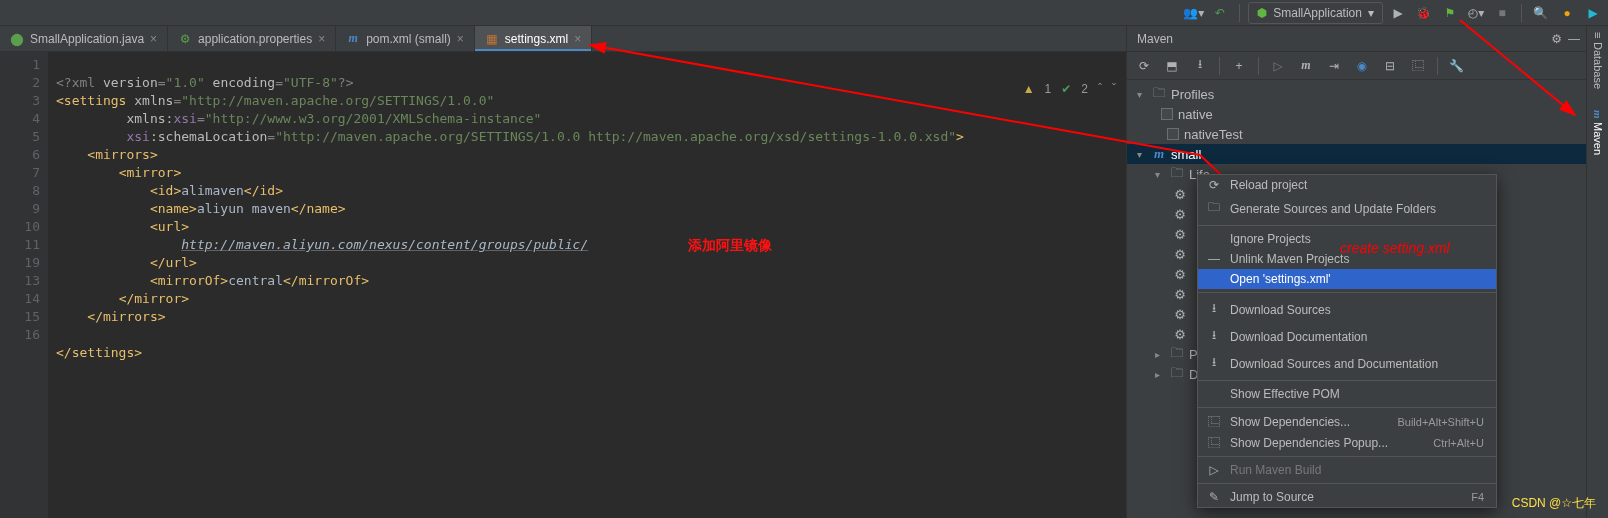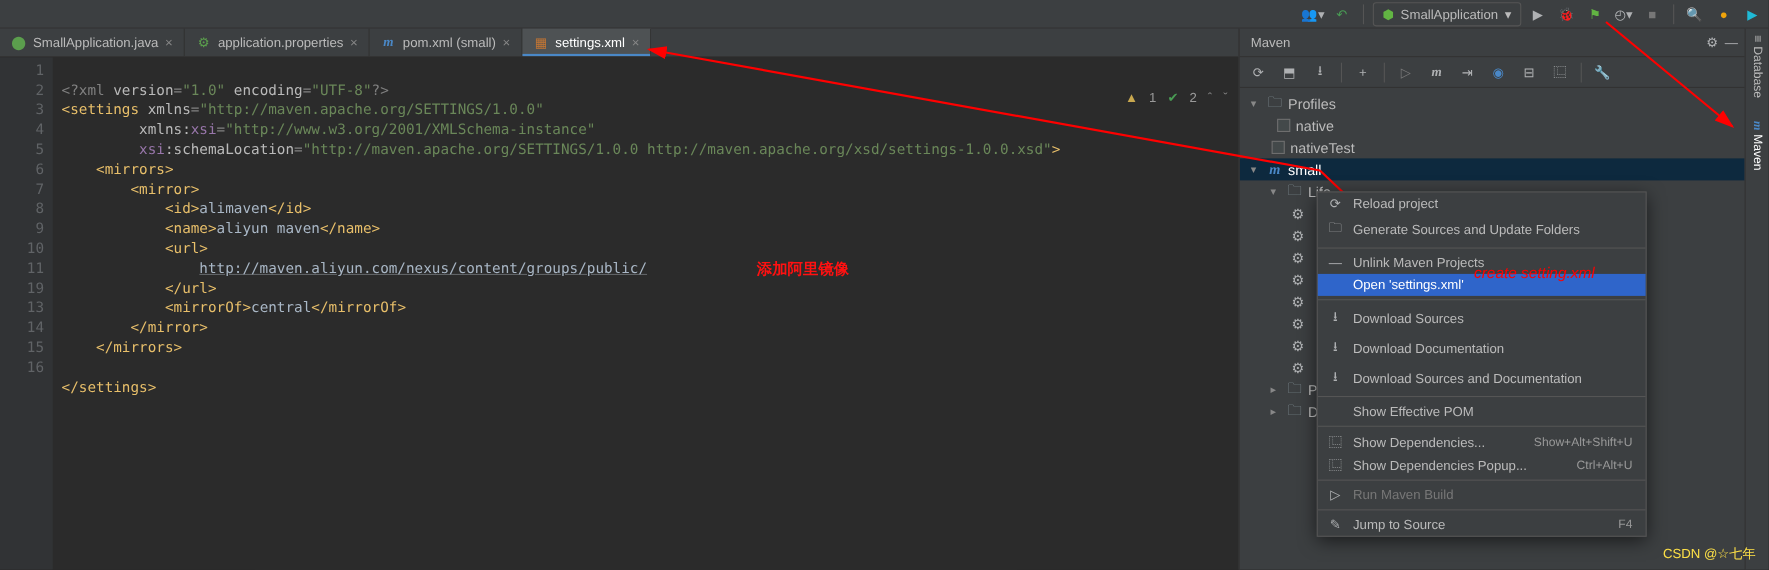--- a/index.html
+++ b/index.html
@@ -73,21 +73,21 @@
     flex:1; padding:4px 0 0 8px;
     font-family:Consolas,monospace; font-size:13px; line-height:18px;
     white-space:pre; color:#a9b7c6;
     position:relative;
   }
   .code .tag { color:#e8bf6a; }
   .code .attr { color:#bababa; }
   .code .ns { color:#9876aa;text-align:right; }
   .code .str { color:#6a8759; }
   .code .pi { color:#808080; }
-  .code .url { color:#a9b7c6; text-decoration: underline #606366; }
+  .code .url { color:#a9b7c6; text-decoration: underline #606366; font-style: italic; }
   .code-annot {
     position:absolute; color:#f11; font-size:14px;
   }
   .editor-status {
     position:absolute; top:30px; right:10px;
     display:flex; gap:10px; align-items:center;
     color:#999; font-size:12px;
   }
   .editor-status .warn { color:#c9a84f; }
   .editor-status .ok { color:#499c54; }
@@ -279,21 +279,21 @@
     <div class="tree">
       <div class="node" style="padding-left:10px">
         <span class="arrow">▾</span>
         <span class="ticon folder-ic">🗀</span>
         <span>Profiles</span>
       </div>
       <div class="node" style="padding-left:34px">
         <span class="cb"></span>
         <span>native</span>
       </div>
-      <div class="node" style="padding-left:29px">
+      <div class="node" style="padding-left:40px">
         <span class="cb"></span>
         <span>nativeTest</span>
       </div>
       <div class="node sel" style="padding-left:10px">
         <span class="arrow">▾</span>
         <span class="ticon m-ic">m</span>
         <span>small</span>
       </div>
       <div class="node" style="padding-left:28px">
         <span class="arrow">▾</span>
@@ -345,20 +345,26 @@
         </div>
       <div class="mi">
           <span class="lbl">
             <span class="mic">🗀</span>
             <span>Generate Sources and Update Folders</span>
           </span>
         </div>
       <div class="msep"></div>
       <div class="mi">
           <span class="lbl">
+            <span class="mic"></span>
+            <span>Ignore Projects</span>
+          </span>
+        </div>
+      <div class="mi">
+          <span class="lbl">
             <span class="mic">—</span>
             <span>Unlink Maven Projects</span>
           </span>
         </div>
       <div class="mi sel">
           <span class="lbl">
             <span class="mic"></span>
             <span>Open 'settings.xml'</span>
           </span>
         </div>
@@ -387,21 +393,21 @@
             <span class="mic"></span>
             <span>Show Effective POM</span>
           </span>
         </div>
       <div class="msep"></div>
       <div class="mi">
           <span class="lbl">
             <span class="mic">⿺</span>
             <span>Show Dependencies...</span>
           </span>
-          <span class="sc">Show+Alt+Shift+U</span>
+          <span class="sc">Build+Alt+Shift+U</span>
         </div>
       <div class="mi">
           <span class="lbl">
             <span class="mic">⿺</span>
             <span>Show Dependencies Popup...</span>
           </span>
           <span class="sc">Ctrl+Alt+U</span>
         </div>
       <div class="msep"></div>
       <div class="mi disabled">

